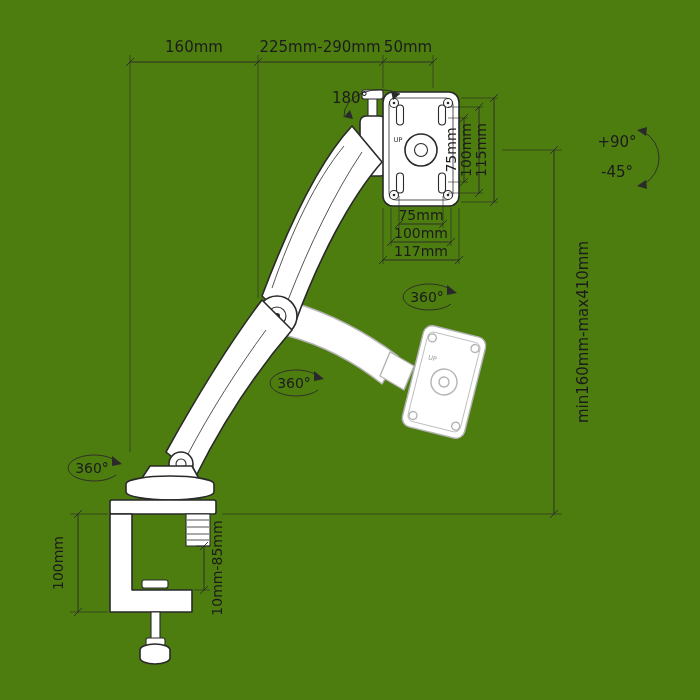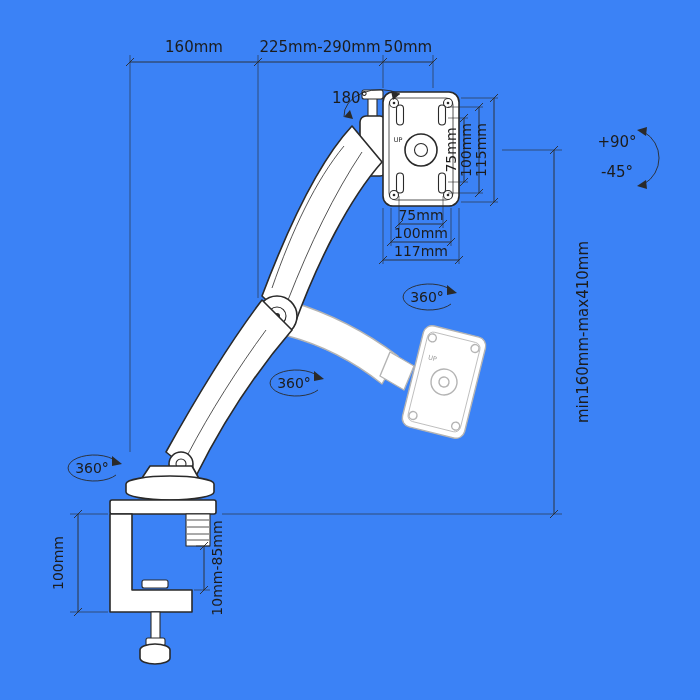--- a/index.html
+++ b/index.html
@@ -1,16 +1,16 @@
 <!DOCTYPE html>
 <html><head>
 <meta charset="utf-8">
 <style>
   html,body{margin:0;padding:0;background:#ffffff;}
-  .stage{width:700px;height:700px;background:#3b82f6;overflow:hidden;font-family:"DejaVu Sans",sans-serif;}
+  .stage{width:700px;height:700px;background:#4d7c0f;overflow:hidden;font-family:"DejaVu Sans",sans-serif;}
   svg{display:block}
   svg text{font-family:"DejaVu Sans",sans-serif;fill:#1c1c1c;font-size:15px}
   text.small{font-size:6.5px}
   text.mid{font-size:14px}
   .outline{fill:#ffffff;stroke:#2a2a2a;stroke-width:1.6;stroke-linejoin:round;stroke-linecap:round}
   .outline2{fill:#ffffff;stroke:#2a2a2a;stroke-width:1.1;stroke-linejoin:round}
   .detail{fill:none;stroke:#2a2a2a;stroke-width:.8}
   .dim{fill:none;stroke:#2a2a2a;stroke-width:.9}
   .ext{fill:none;stroke:#2a2a2a;stroke-width:.6}
   .ghost{fill:#ffffff;stroke:#b4b4b4;stroke-width:1.4;stroke-linejoin:round}

